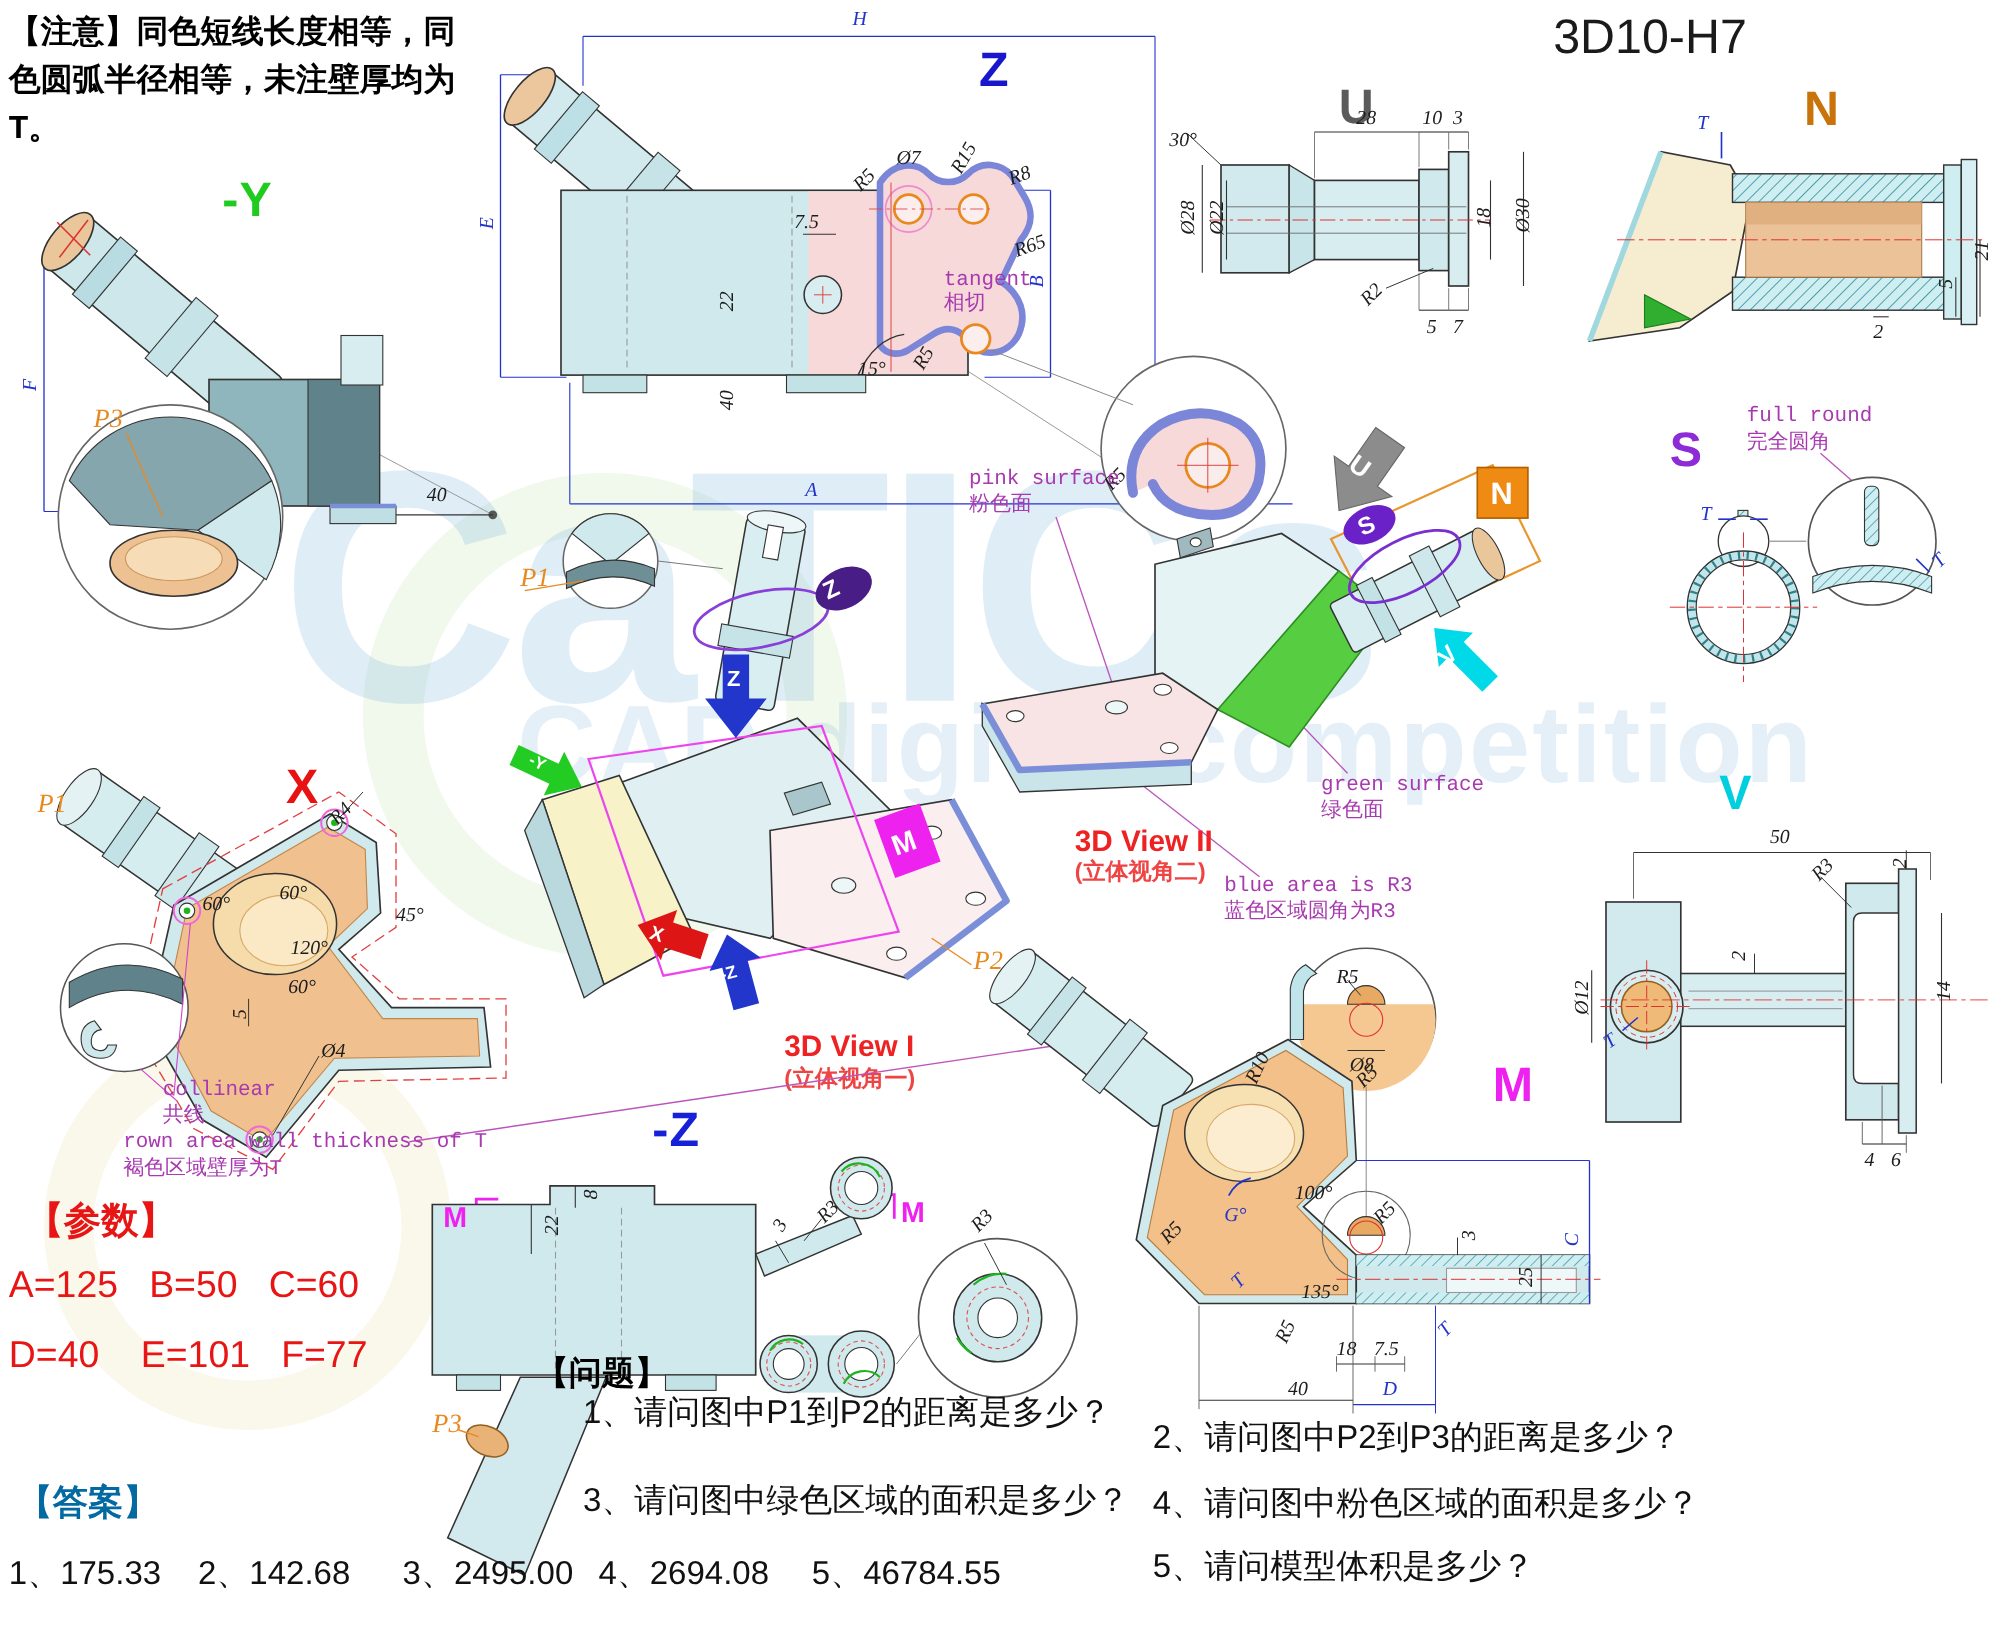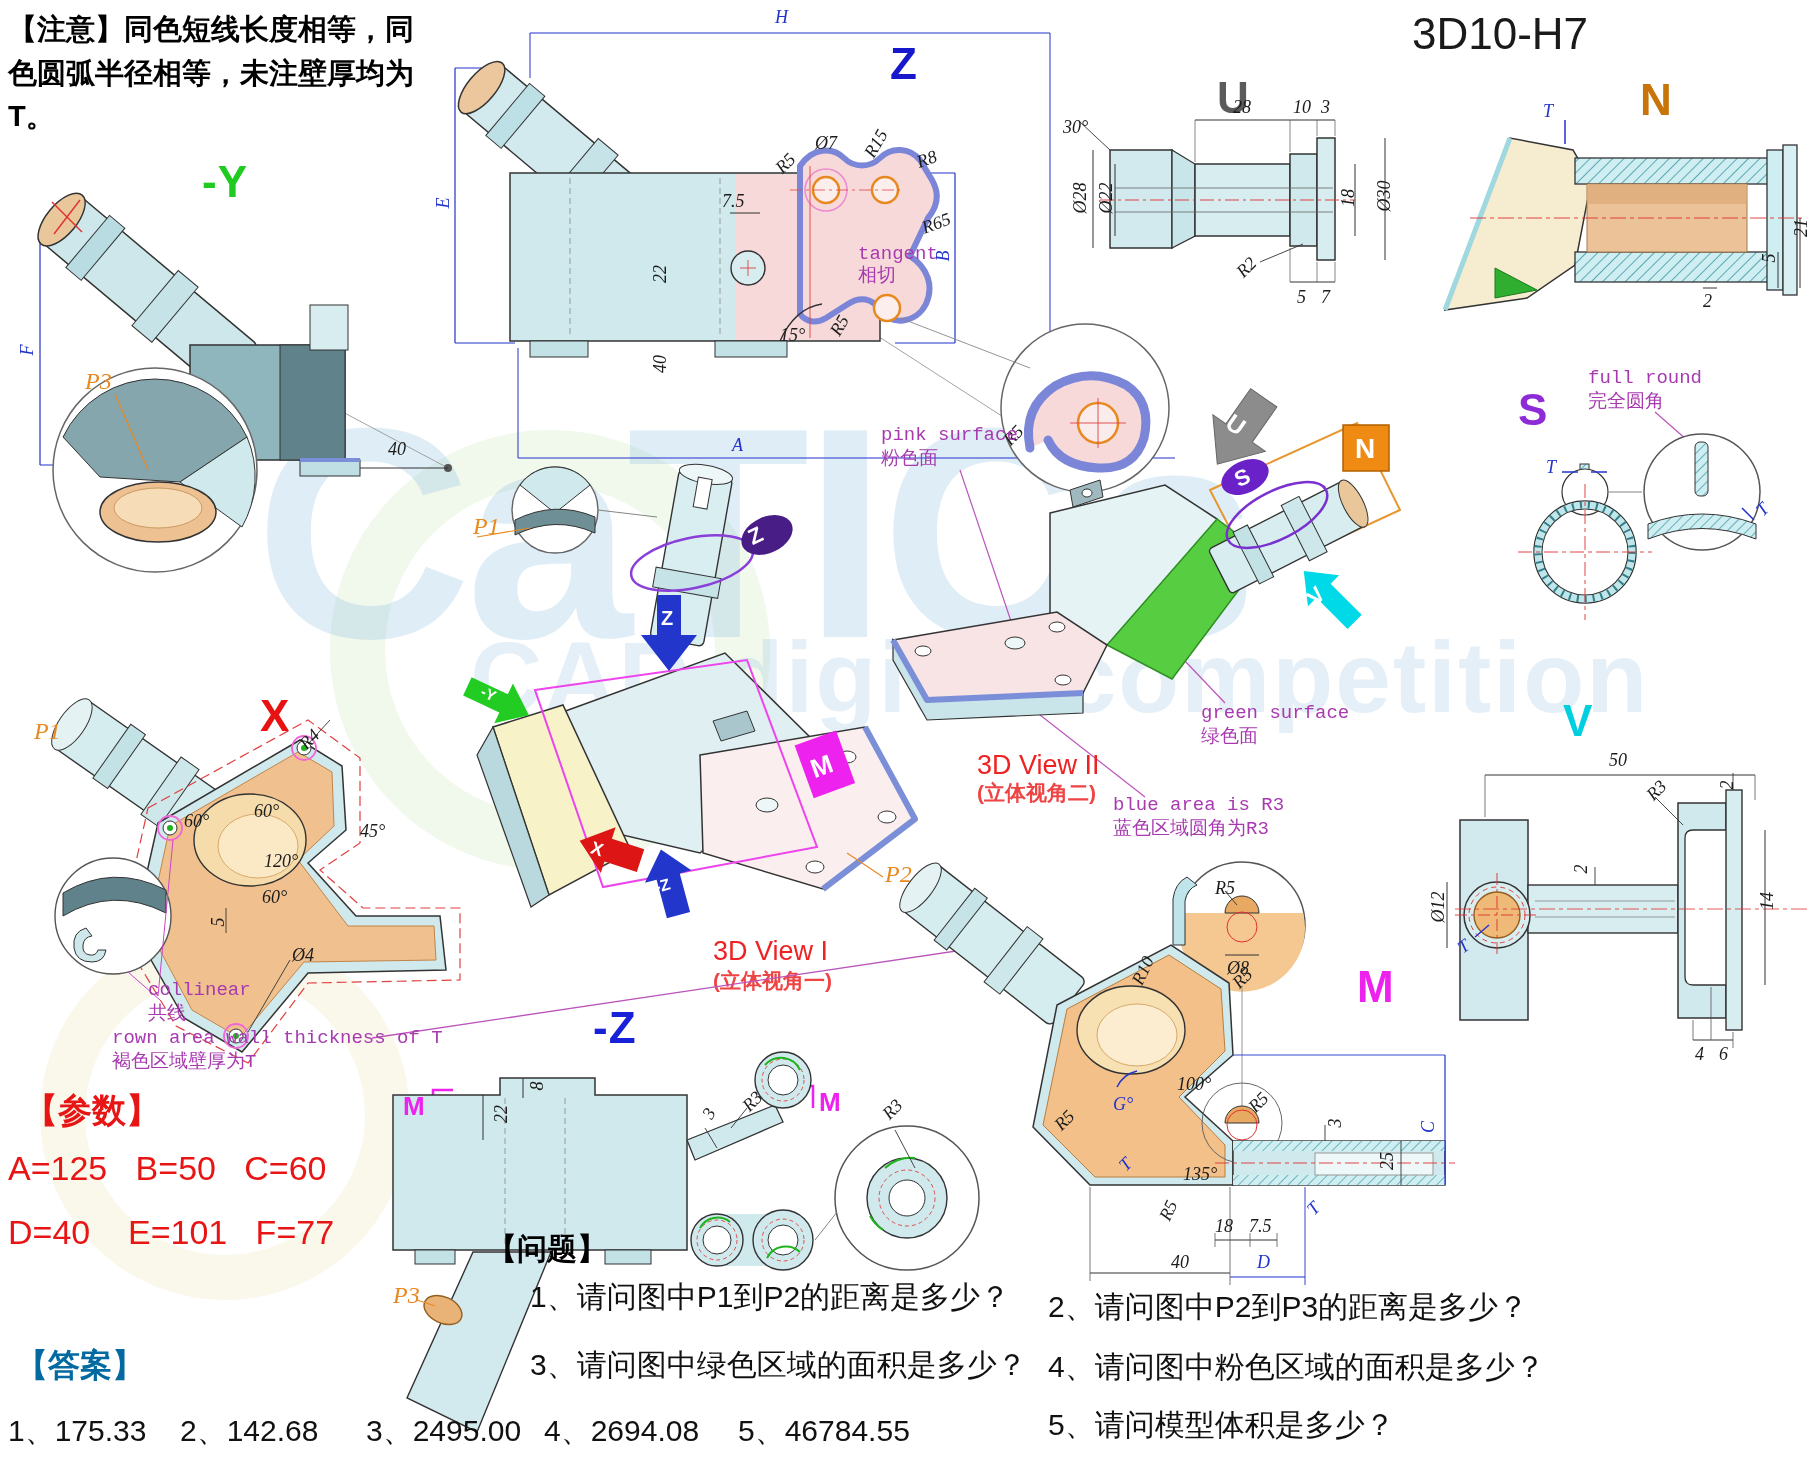--- a/index.html
+++ b/index.html
@@ -11,21 +11,21 @@
   .dimb{font-family:"Liberation Serif",serif;font-style:italic;font-size:18px;color:#2233cc;}
   .rot{transform:rotate(-90deg);}
   .r45{transform:rotate(-45deg);}
   .r60{transform:rotate(-60deg);}
   .r65{transform:rotate(-65deg);}
   .r20{transform:rotate(-20deg);}
   .r35{transform:rotate(-35deg);}
   .vtitle{font-weight:bold;font-size:44px;letter-spacing:1px;}
   .pl{font-family:"Liberation Serif",serif;font-style:italic;font-size:24px;color:#e8891f;}
   .pnote{font-family:"Liberation Mono",monospace;font-size:19px;color:#a83ab0;}
-  .redt{color:#ee2222;font-weight:normal;font-size:27px;}
+  .redt{color:#ee2222;font-weight:bold;font-size:27px;}
   .redts{color:#ee4444;font-weight:bold;font-size:21px;}
   .qt{font-size:30px;color:#111;}
   .param{color:#e81515;font-size:34px;}
   .arrtxt{position:absolute;color:#fff;font-weight:bold;}
   .notice{font-size:29px;font-weight:600;color:#000;line-height:1.5;}
   .wm-big{position:absolute;left:255px;top:360px;font-size:300px;font-weight:bold;
           color:rgba(150,195,225,0.30);letter-spacing:-6px;}
   .wm-sub{position:absolute;left:470px;top:620px;font-size:100px;font-weight:bold;
           color:rgba(150,195,225,0.26);letter-spacing:2px;}
   .wm-ring{position:absolute;border-radius:50%;}
@@ -584,20 +584,20 @@
     <span class="lbl" style="left:8px;top:0px;font-size:32px;font-weight:bold;color:#0369a1;">【答案】</span>
     <span class="lbl qt" style="left:0px;top:66px;">1、175.33</span>
     <span class="lbl qt" style="left:172px;top:66px;">2、142.68</span>
     <span class="lbl qt" style="left:358px;top:66px;">3、2495.00</span>
     <span class="lbl qt" style="left:536px;top:66px;">4、2694.08</span>
     <span class="lbl qt" style="left:730px;top:66px;">5、46784.55</span>
   </div>
 
   <div class="v" style="left:480px;top:1232px;width:1340px;height:240px;">
     <span class="lbl" style="left:7px;top:0px;font-size:30px;font-weight:bold;color:#000;">【问题】</span>
-    <span class="lbl qt" style="left:50px;top:48px;">1、请问图中P1到P2的距离是多少？</span>
+    <span class="lbl qt" style="left:50px;top:36px;">1、请问图中P1到P2的距离是多少？</span>
     <span class="lbl qt" style="left:50px;top:116px;">3、请问图中绿色区域的面积是多少？</span>
     <span class="lbl qt" style="left:568px;top:58px;">2、请问图中P2到P3的距离是多少？</span>
     <span class="lbl qt" style="left:568px;top:118px;">4、请问图中粉色区域的面积是多少？</span>
     <span class="lbl qt" style="left:568px;top:176px;">5、请问模型体积是多少？</span>
   </div>
 
 </div>
 
 </body></html>

